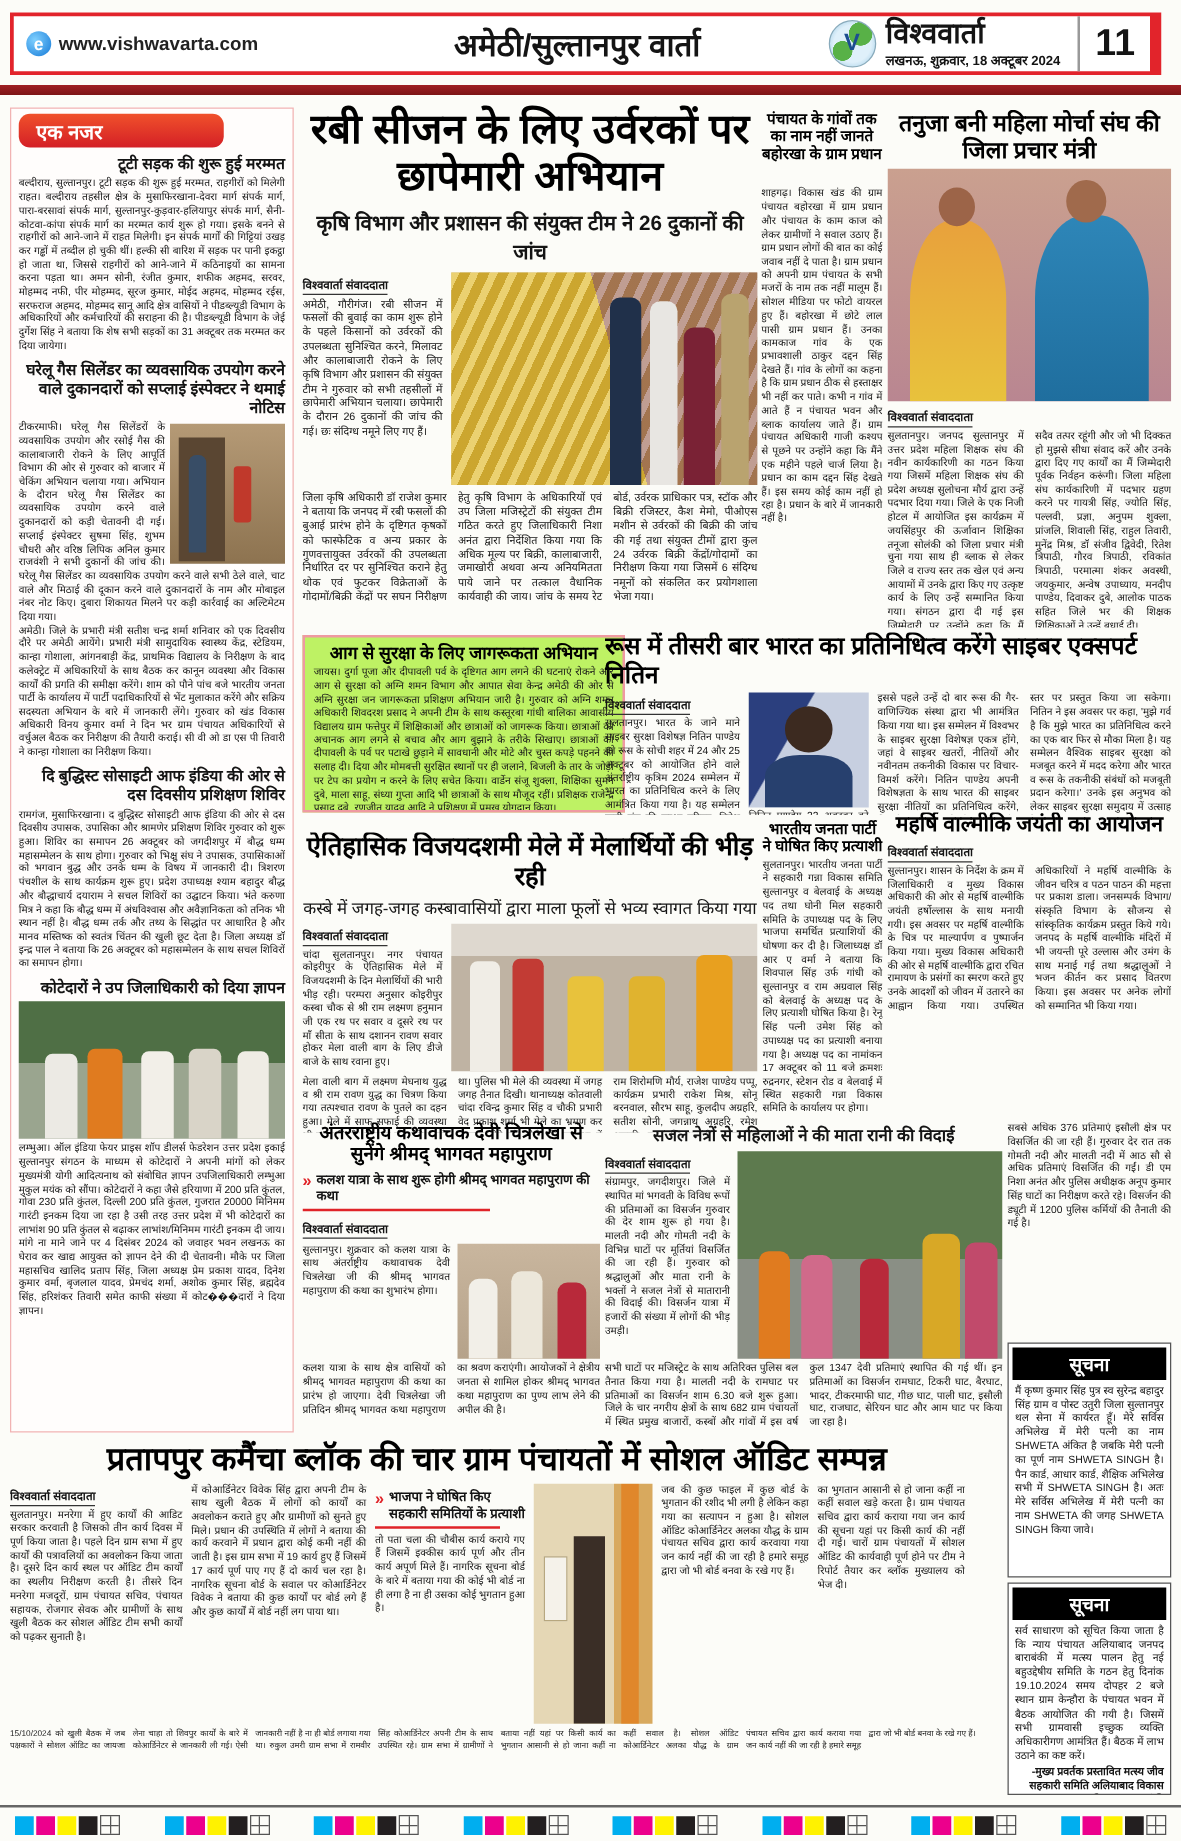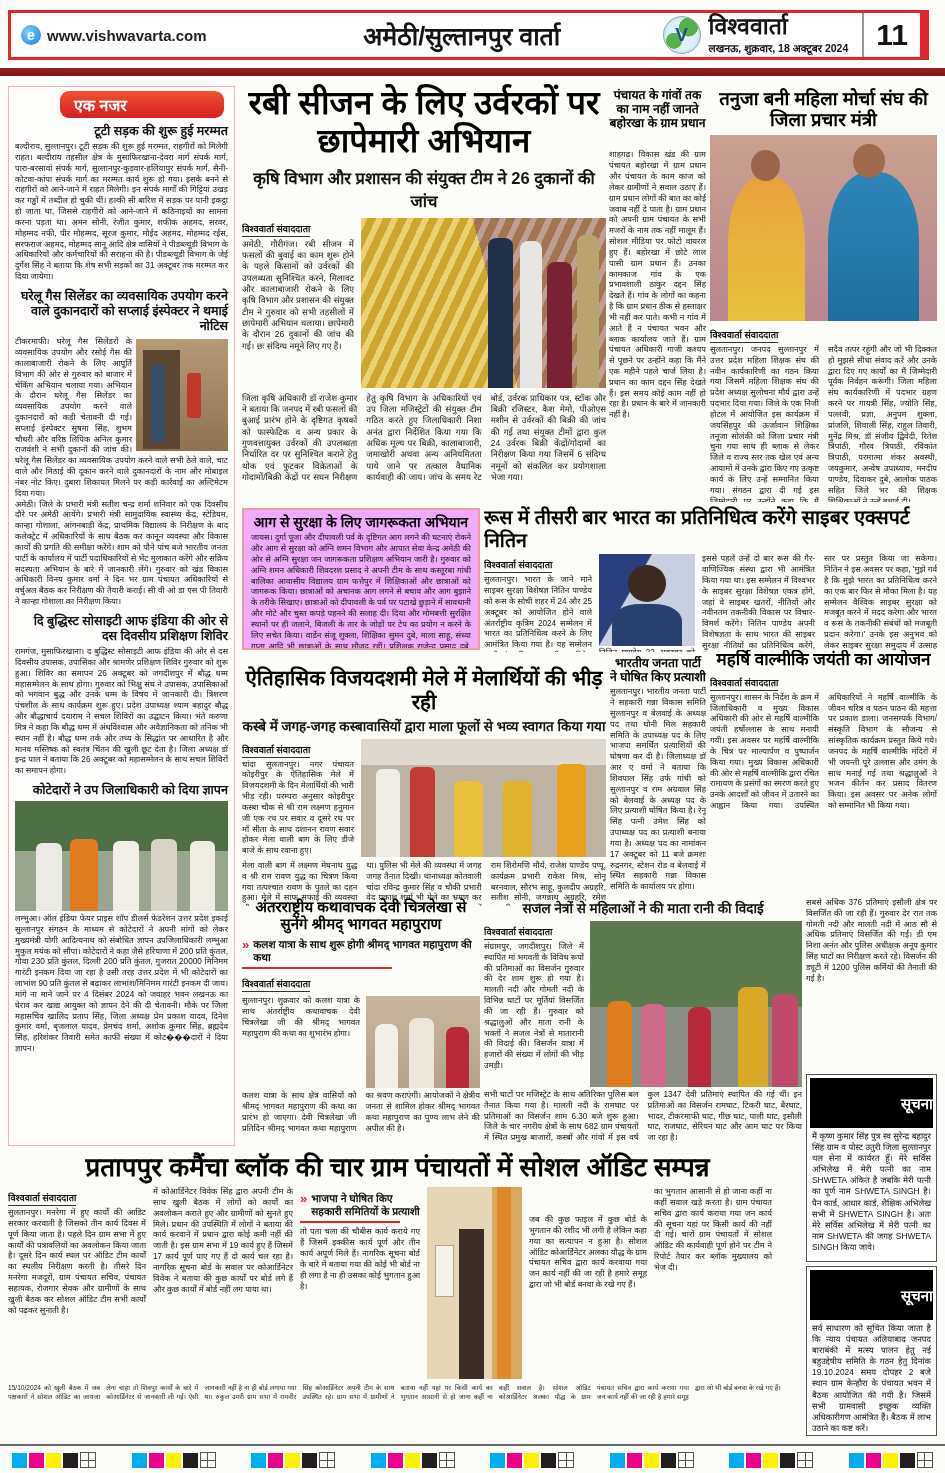--- a/index.html
+++ b/index.html
@@ -55,21 +55,21 @@
   .ph-chit { background:linear-gradient(#c9b69e,#b5a28a); }
   .ph-visj { background:linear-gradient(#5d7a4e 0 52%, #8a8f85 52%); }
   .ph-audit { background:linear-gradient(90deg,#e5d7b5 0 68%, #d8a95e 68%); }
 
   
   .sidebar { left:8px; top:86px; width:227px; height:1060px;
              border:1px solid #f1b3b3; padding:4px 6px; background:#fffdfc; }
   .eyebrow-banner { width:150px; height:27px; border-radius:9px;
                     background:linear-gradient(180deg,#f0512b,#d41f26);
                     color:#fff; font-size:16px; font-weight:bold;
-                    display:flex; align-items:center; padding-left:14px; margin-bottom:4px;margin-left:45px; }
+                    display:flex; align-items:center; padding-left:14px; margin-bottom:4px; }
   .sb-hl { font-size:12.6px; font-weight:bold; line-height:1.2; margin:6px 0 3px;text-align:right; }
   .sb-ph-r { float:right; width:92px; height:112px; margin:2px 0 2px 4px; }
   .sb-ph-full { width:100%; height:110px; margin:2px 0 3px; }
 
   
   .lead { left:242px; top:84px; width:364px; height:420px; }
   .lead-hl { font-size:33px; text-align:center; }
   .lead-sub { font-size:16.5px; font-weight:bold; text-align:center; margin:5px 0 6px; }
   .lead-rowA { display:flex; gap:7px; }
   .lead-c1 { width:112px; flex-shrink:0; }
@@ -77,35 +77,35 @@
   .lead-rowB { margin-top:5px; }
 
   
   .panch { left:609px; top:88px; width:97px; height:414px; }
   .panch-hl { font-size:12.2px; text-align:center; margin-bottom:20px; }
   .tanu { left:710px; top:88px; width:227px; height:414px; }
   .tanu-hl { font-size:18.5px; text-align:center; }
   .tanu-ph { width:100%; height:186px; margin:4px 0 3px; }
 
   
-  .fire { left:242px; top:508px; width:238px; height:142px;
-          border:2px solid #ef9aa2; padding:4px 7px; background:#f0abfc; }
+  .fire { left:242px; top:508px; width:258px; height:142px;
+          border:2px solid #ef9aa2; padding:4px 7px; background:#bef264; }
   .fire-hl { font-size:14px; text-align:center; margin-bottom:3px; }
 
   .cyber { left:484px; top:506px; width:453px; height:146px; }
   .cyber-hl { font-size:19.5px; }
   .cyber-row { display:flex; gap:7px; margin-top:3px; }
   .cyber-c1 { width:108px; flex-shrink:0; }
   .cyber-c2 { width:96px; flex-shrink:0; }
   .cyber-ph { width:96px; height:92px; margin-bottom:2px; }
   .cyber-c3 { flex:1; }
 
   .mela { left:242px; top:654px; width:364px; height:240px;margin-top:12px; }
   .mela-hl { font-size:20.5px; text-align:center; }
-  .mela-sub { font-size:13.5px; font-weight:bold; text-align:center; margin:3px 0 4px; }
+  .mela-sub { font-size:13.5px; font-weight:normal; text-align:center; margin:3px 0 4px; }
   .mela-rowA { display:flex; gap:7px; }
   .mela-c1 { width:112px; flex-shrink:0; }
   .mela-ph { flex:1; height:118px; }
   .mela-rowB { margin-top:4px; }
 
   .bjp { left:610px; top:656px; width:96px; height:238px; }
   .bjp-hl { font-size:12.2px; text-align:center; margin-bottom:3px; }
 
   .valm { left:710px; top:650px; width:227px; height:244px; }
   .valm-hl { font-size:17px; text-align:center; margin-bottom:2px; }
@@ -128,32 +128,32 @@
   .visj-rowA { display:flex; gap:6px; }
   .visj-c1 { width:100px; flex-shrink:0; }
   .visj-ph { flex:1; height:166px; }
   .visj-rowB { margin-top:3px; }
   .visjr { left:806px; top:898px; width:131px; height:172px; }
 
   
   .notice { left:806px; width:131px; border:1.5px solid #555; background:#fff; padding:3px; }
   .notice1 { top:1074px; height:188px; }
   .notice2 { top:1266px; height:170px; }
-  .notice-hd { background:#000; color:#fff; text-align:right; font-size:15px;
-               font-weight:bold; padding:15px 0; margin-bottom:3px; }
+  .notice-hd { background:#000; color:#fff; text-align:center; font-size:15px;
+               font-weight:bold; padding:3px 0; margin-bottom:3px; }
   .notice-bd { font-size:8.4px; line-height:1.32; text-align:justify; padding:0 2px; }
   .notice-sig { font-size:8.6px; font-weight:bold; text-align:right; padding:2px 2px 0; line-height:1.3; }
 
   
   .audit { left:8px; top:1152px; width:779px; height:288px; }
   .audit-hl { font-size:26px; text-align:center; margin-bottom:5px; }
   .audit-row { display:flex; gap:7px; }
   .a-c1 { width:138px; } .a-c2 { width:140px; } .a-c3 { width:120px; }
   .audit-ph { width:95px; height:192px; }
-  .a-c4 { width:118px;margin-top:28px; } .a-c5 { width:118px; }
+  .a-c4 { width:118px; } .a-c5 { width:118px; }
   .a-kick-rule { width:100px; height:2px; background:#e02429; margin:3px 0 4px; }
   .audit-strip { margin-top:5px; column-count:8; column-gap:6px;
                  font-size:6.6px; line-height:1.3; color:#222; text-align:justify; }
 
   
   .foot-rule { position:absolute; left:0; top:1444px; width:945px; height:2px; background:#666; }
   .bars { position:absolute; left:12px; top:1452px; width:921px;
           display:flex; justify-content:space-between; }
   .bar-g { display:flex; gap:2px; align-items:center; }
   .bar-sq { display:block; width:15px; height:15px; font-style:normal; }

